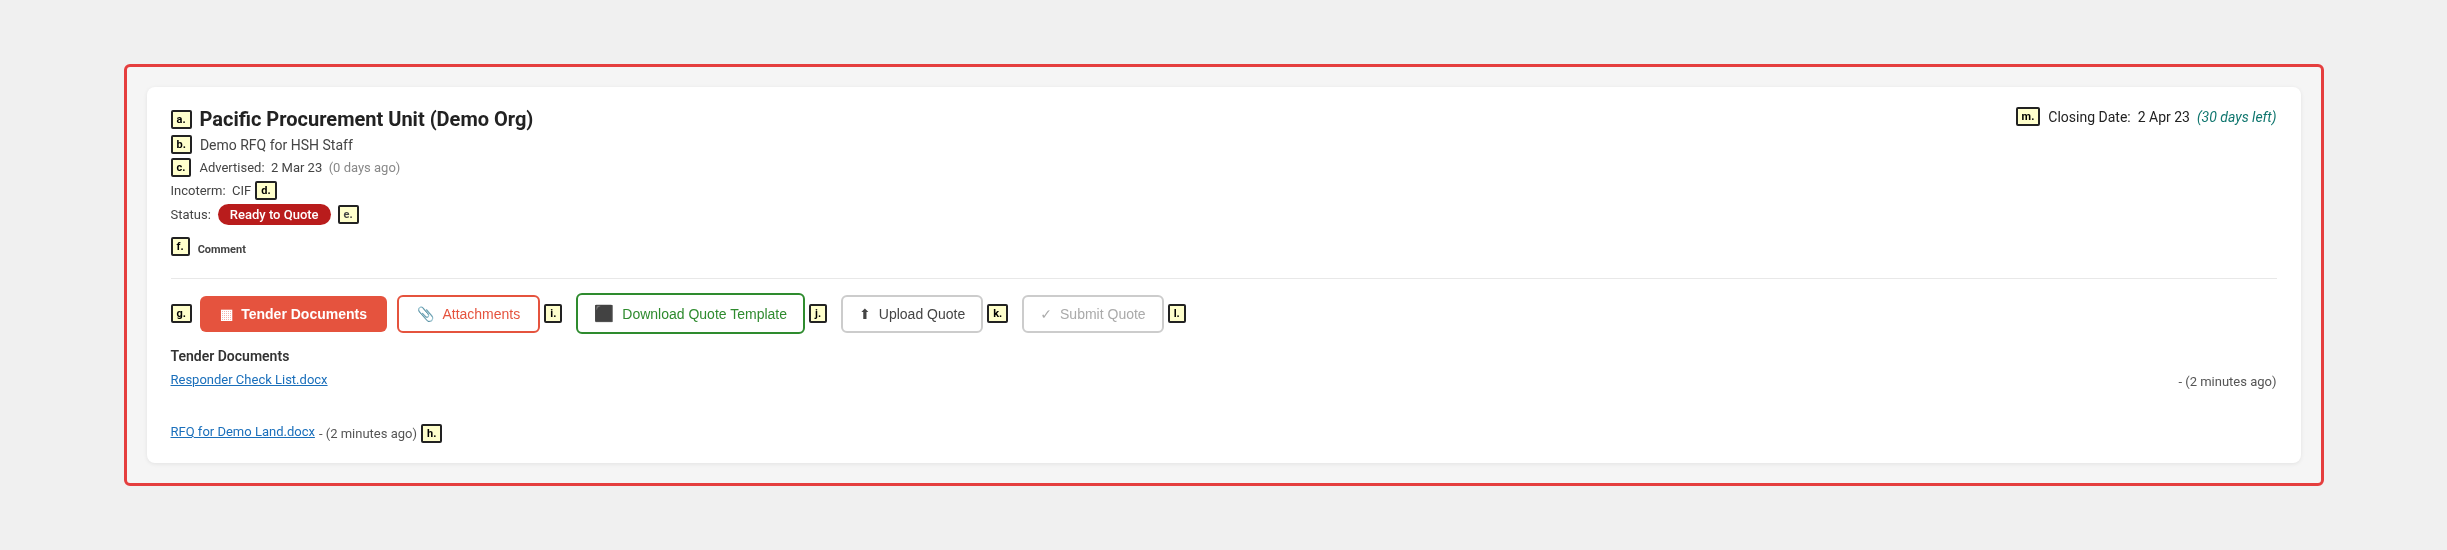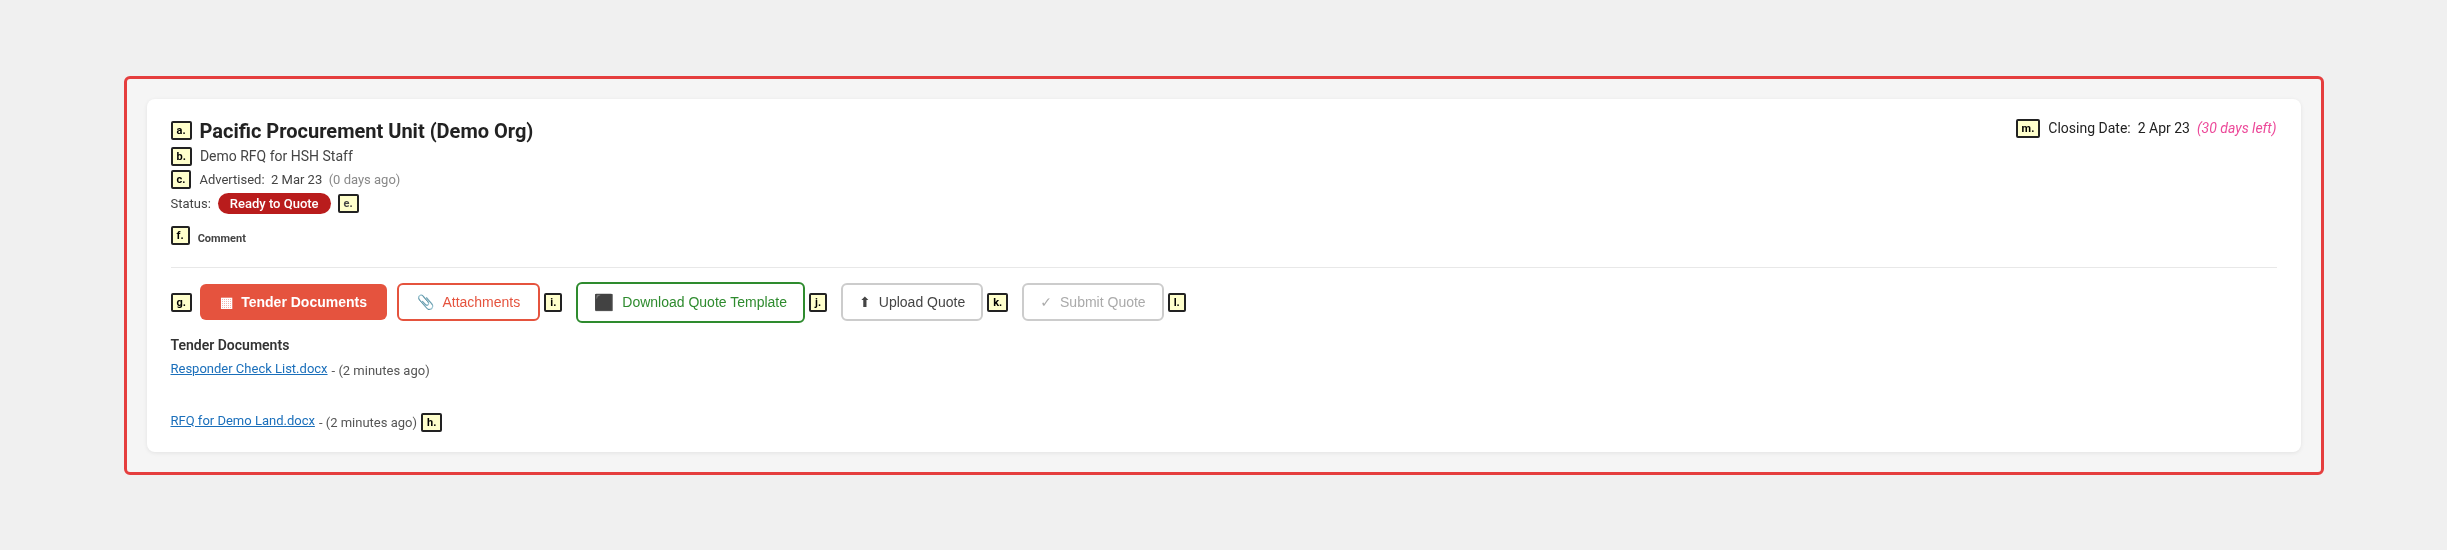--- a/index.html
+++ b/index.html
@@ -82,21 +82,21 @@
       font-weight: 700;
       margin-top: 6px;
     }
     .closing-date {
       font-size: 14px;
       color: #222;
       white-space: nowrap;
     }
     .closing-date span.italic {
       font-style: italic;
-      color: #ec4899;
+      color: #0f766e;
     }
     
     .ann {
       display: inline-block;
       border: 2px solid #222;
       background: #ffffcc;
       font-size: 11px;
       font-weight: 700;
       padding: 1px 4px;
       margin-right: 4px;
@@ -223,20 +223,27 @@
 
         <div style="display:flex;align-items:center;gap:4px;">
           <span class="ann">c.</span>
           <span class="meta-line">
             <span class="label">Advertised:</span>
             &nbsp;<span>2 Mar 23</span>
             &nbsp;<span class="muted">(0 days ago)</span>
           </span>
         </div>
 
+        <div style="display:flex;align-items:center;gap:4px;">
+          <span class="meta-line">
+            <span class="label">Incoterm:</span>
+            &nbsp;<span>CIF</span>
+          </span>
+          <span class="ann">d.</span>
+        </div>
 
         <div class="status-row">
           <span class="label">Status:</span>
           <span class="status-badge">Ready to Quote</span>
           <span class="ann">e.</span>
         </div>
 
         <div style="display:flex;align-items:center;gap:4px;margin-top:8px;">
           <span class="ann">f.</span>
           <span class="comment-label">Comment</span>
@@ -297,21 +304,21 @@
           <span class="ann">l.</span>
         </div>
 
       </div>
 
       <div class="documents-section">
         <div class="documents-title">Tender Documents</div>
 
         <div>
 
-          <div style="display:flex;align-items:center;gap:4px;">
+          <div style="display:flex;align-items:center;gap:4px;justify-content:space-between;">
             <a class="doc-link" href="#">
               <span>Responder Check List.docx</span>
             </a>
             <span class="doc-meta">- (2 minutes ago)</span>
           </div>
 
           <div style="display:flex;align-items:center;gap:4px;margin-top:33px;">
             <a class="doc-link" href="#">
               <span>RFQ for Demo Land.docx</span>
             </a>

